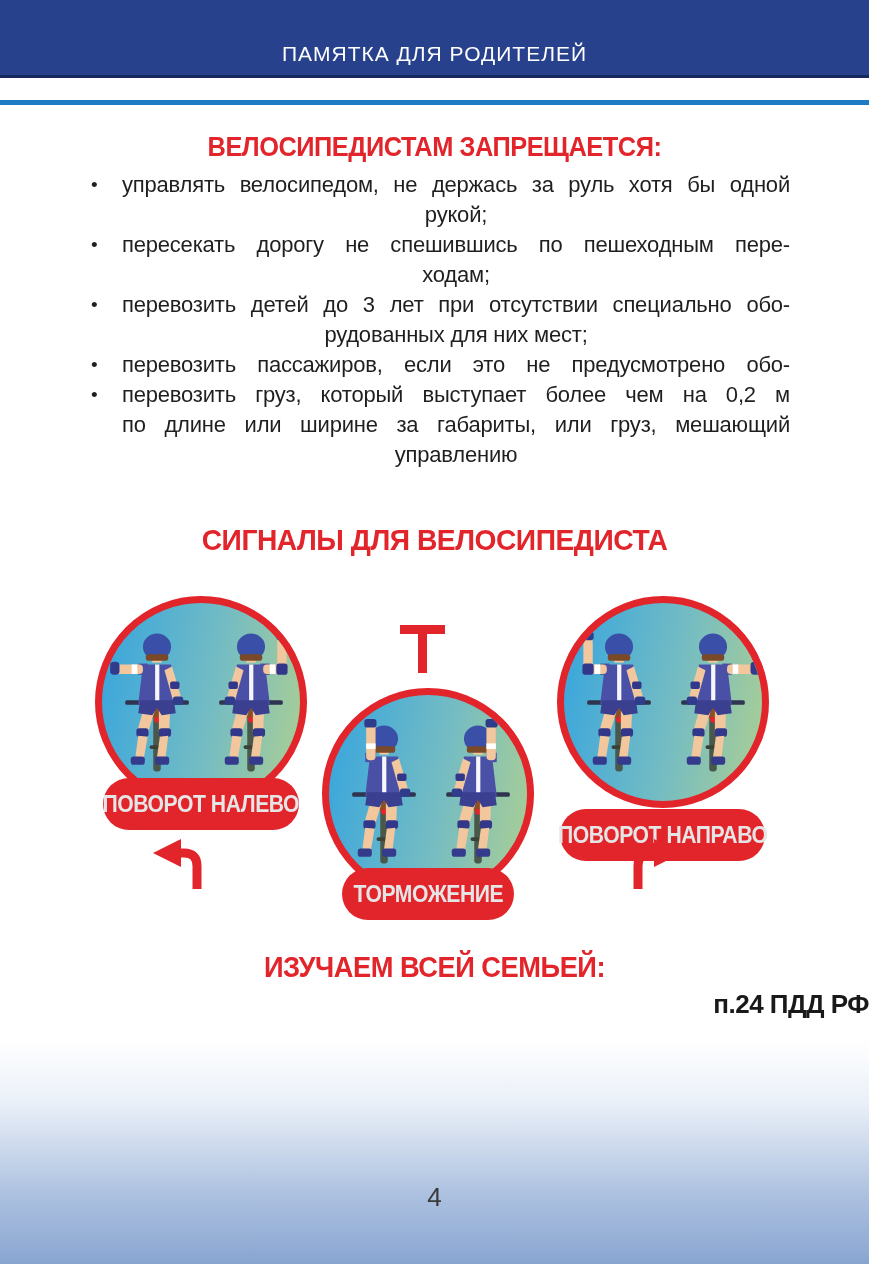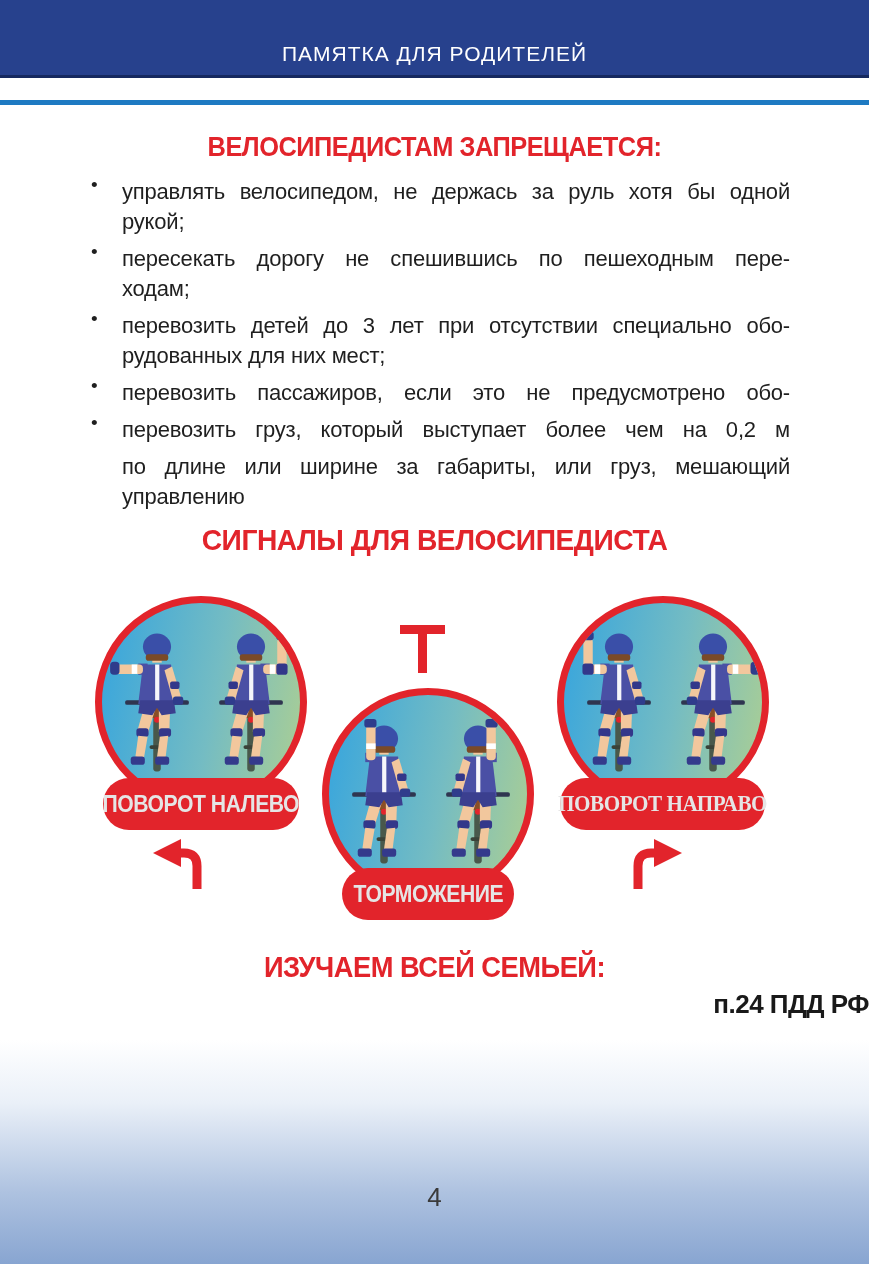--- a/index.html
+++ b/index.html
@@ -33,22 +33,22 @@
   .h3{top:951px;font-size:29px;}
   .ref{
     position:absolute;left:0;top:989px;width:869px;text-align:right;color:#191919;
     font-size:26px;font-weight:700;letter-spacing:-0.5px;
   }
   
   .bullets{position:absolute;left:85px;top:170px;width:705px;font-size:22px;line-height:30px;letter-spacing:-0.2px;}
   .bullet{display:flex;}
   .dot{width:37px;box-sizing:border-box;padding-left:6px;font-size:19px;line-height:30px;}
   .btext{width:668px;}
-  .pline{text-align:justify;text-align-last:justify;margin-top:7px;}
-  .plast{text-align:left;}
+  .pline{text-align:justify;text-align-last:justify;}
+  .plast{text-align:center;}
   
   .signals{position:absolute;left:0;top:0;width:869px;height:1264px;pointer-events:none;}
   .circle{
     position:absolute;width:212px;height:212px;box-sizing:border-box;border:7px solid var(--red);
     border-radius:50%;overflow:hidden;
     background:linear-gradient(100deg,#3FA8DA 8%,#74BCC3 55%,#A7CD97 96%);
   }
   .c0{left:95px;top:596px;}
   .c1{left:322px;top:688px;}
   .c2{left:557px;top:596px;}
@@ -56,21 +56,21 @@
   .cyc.a{left:8px;}
   .cyc.b{left:102px;}
   .cyc svg{display:block;width:94px;height:150px;}
   .pill{
     position:absolute;height:52px;background:var(--red);border-radius:26px;color:#e5e5e5;
     display:flex;align-items:center;justify-content:center;
   }
   .pill span{font-size:23px;font-weight:700;letter-spacing:-0.5px;transform:scaleX(0.92);white-space:nowrap;}
   .p0{left:103px;top:778px;width:196px;}
   .p1{left:342px;top:868px;width:172px;}
-  .p2{left:560px;top:778px;width:205px;font-family:Liberation Serif, serif;}
+  .p2{left:560px;top:809px;width:205px;}
   .t-icon{position:absolute;left:400px;top:625px;width:45px;height:48px;}
   .t-icon .bar{position:absolute;left:0;top:0;width:45px;height:9px;background:var(--red);}
   .t-icon .stem{position:absolute;left:18px;top:9px;width:9px;height:39px;background:var(--red);}
   .arrow{position:absolute;width:60px;height:58px;}
   .ar-left{left:150px;top:832px;}
   .ar-right{left:625px;top:832px;}
   .arrow svg{display:block;width:60px;height:58px;}
   
   .footer{
     position:absolute;left:0;top:1040px;width:869px;height:224px;

